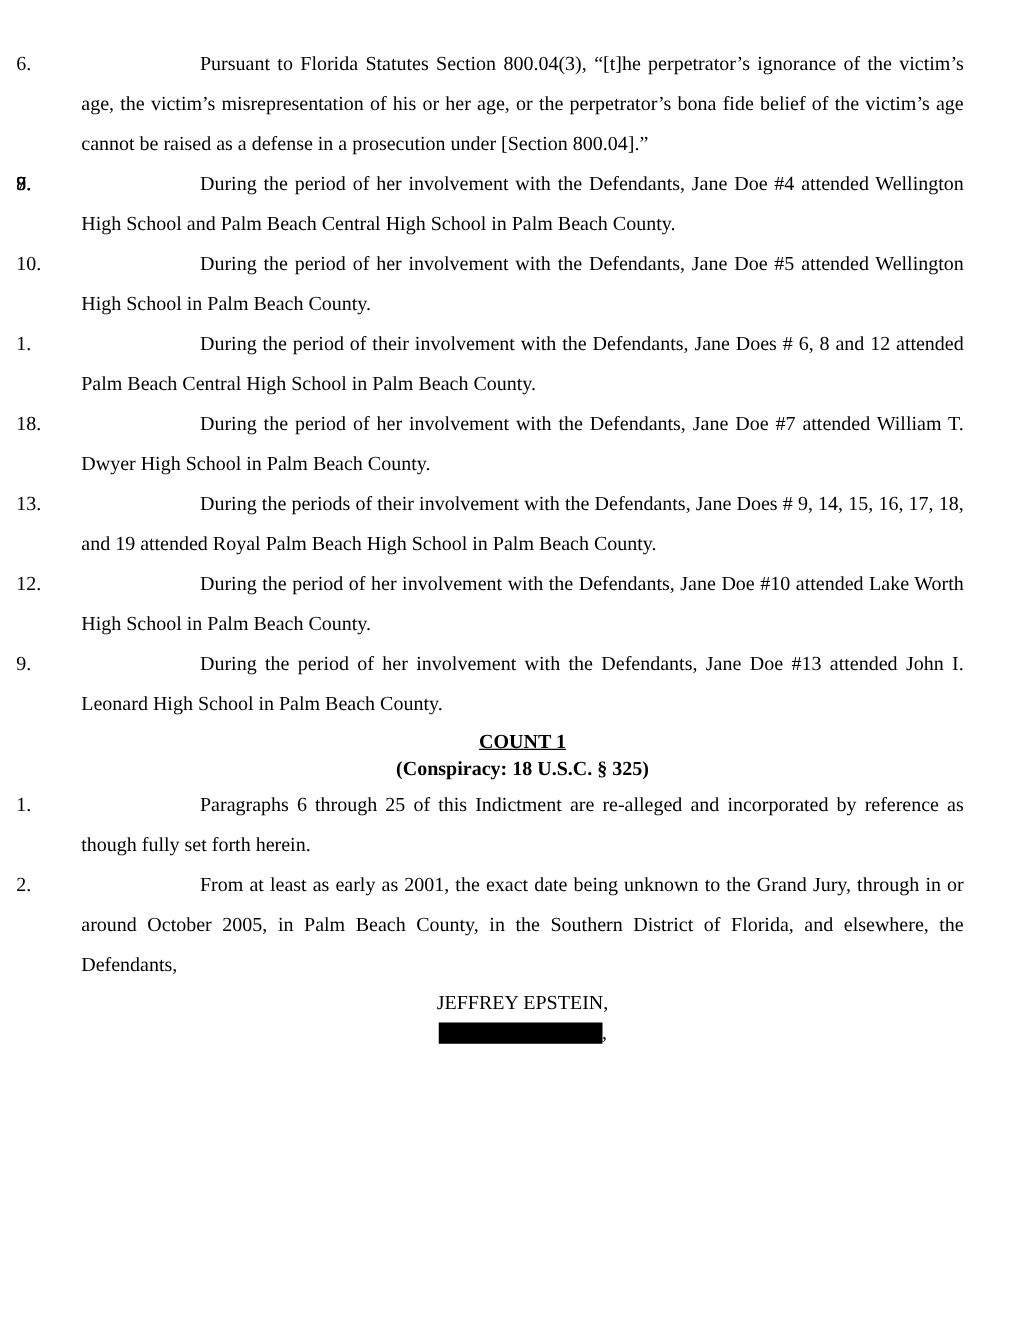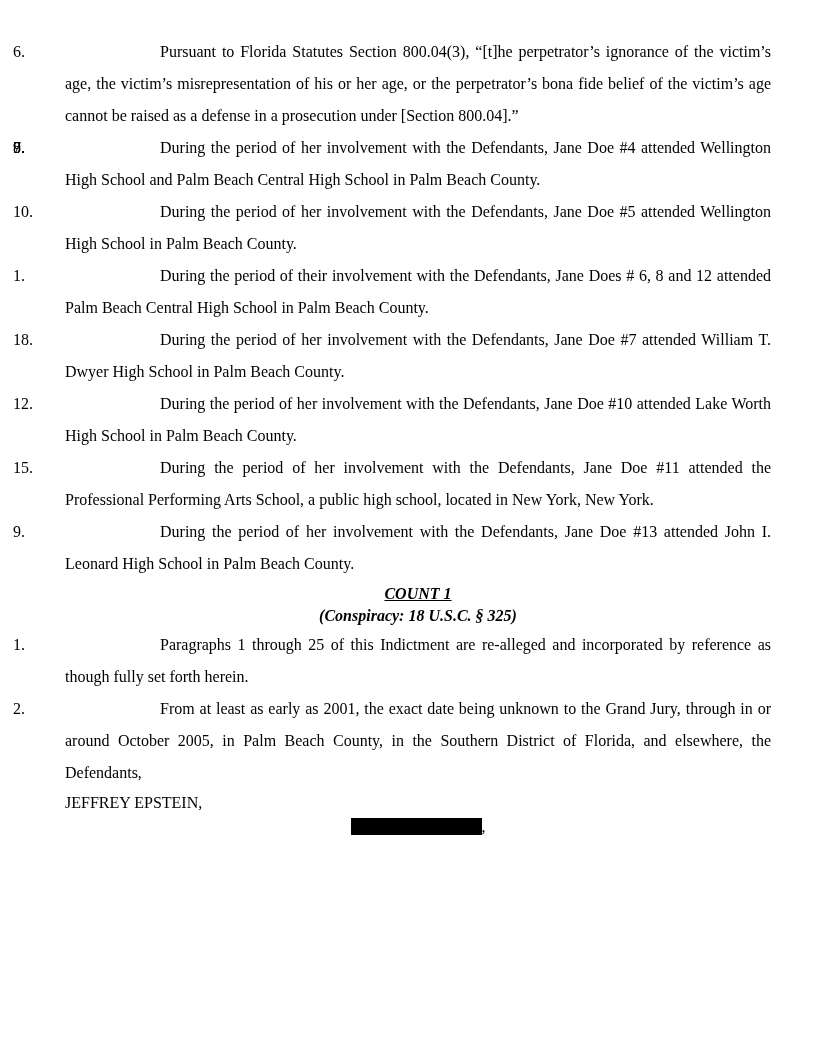--- a/index.html
+++ b/index.html
@@ -39,28 +39,27 @@
     text-align: right;
     text-indent: 0;
     line-height: 32px;
   }
   
   .count-heading {
     text-align: center;
     font-weight: bold;
     line-height: 22px;
     margin: 3px 0 2px 0;
-    font-style: italic;
   }
   .count-heading .count-title-text {
     text-decoration: underline;
   }
   
   .defendant-line {
-    text-align: left;
+    text-align: center;
     line-height: 28px;
     margin-top: 0;
   }
   .redaction-line {
     text-align: center;
     line-height: 20px;
     height: 22px;
   }
   .redaction-bar {
     display: inline-block;
@@ -91,38 +90,38 @@
       <div class="para">
     <span class="num">10.</span><span>During the period of her involvement with the Defendants, Jane Doe #5 attended Wellington High School in Palm Beach County.</span>
   </div>
       <div class="para">
     <span class="num">1.</span><span>During the period of their involvement with the Defendants, Jane Does # 6, 8 and 12 attended Palm Beach Central High School in Palm Beach County.</span>
   </div>
       <div class="para">
     <span class="num">18.</span><span>During the period of her involvement with the Defendants, Jane Doe #7 attended William T. Dwyer High School in Palm Beach County.</span>
   </div>
       <div class="para">
-    <span class="num">12.</span><span>During the period of her involvement with the Defendants, Jane Doe #10 attended Lake Worth High School in Palm Beach County.</span>
+    <span class="num">13.</span><span>During the periods of their involvement with the Defendants, Jane Does # 9, 14, 15, 16, 17, 18, and 19 attended Royal Palm Beach High School in Palm Beach County.</span>
   </div>
       <div class="para">
-    <span class="num">15.</span><span>During the period of her involvement with the Defendants, Jane Doe #11 attended the Professional Performing Arts School, a public high school, located in New York, New York.</span>
+    <span class="num">12.</span><span>During the period of her involvement with the Defendants, Jane Doe #10 attended Lake Worth High School in Palm Beach County.</span>
   </div>
       <div class="para">
     <span class="num">9.</span><span>During the period of her involvement with the Defendants, Jane Doe #13 attended John I. Leonard High School in Palm Beach County.</span>
   </div>
     </section>
 
   <div class="count-heading">
     <div><span class="count-title-text">COUNT 1</span></div>
     <div>(Conspiracy: 18 U.S.C. § 325)</div>
   </div>
 
   <section>
       <div class="para">
-    <span class="num">1.</span><span>Paragraphs 1 through 25 of this Indictment are re-alleged and incorporated by reference as though fully set forth herein.</span>
+    <span class="num">1.</span><span>Paragraphs 6 through 25 of this Indictment are re-alleged and incorporated by reference as though fully set forth herein.</span>
   </div>
       <div class="para">
     <span class="num">2.</span><span>From at least as early as 2001, the exact date being unknown to the Grand Jury, through in or around October 2005, in Palm Beach County, in the Southern District of Florida, and elsewhere, the Defendants,</span>
   </div>
     </section>
 
   <div class="defendant-line">JEFFREY EPSTEIN,</div>
 
   <div class="redaction-line"><span class="redaction-bar"></span><span>,</span></div>
 

